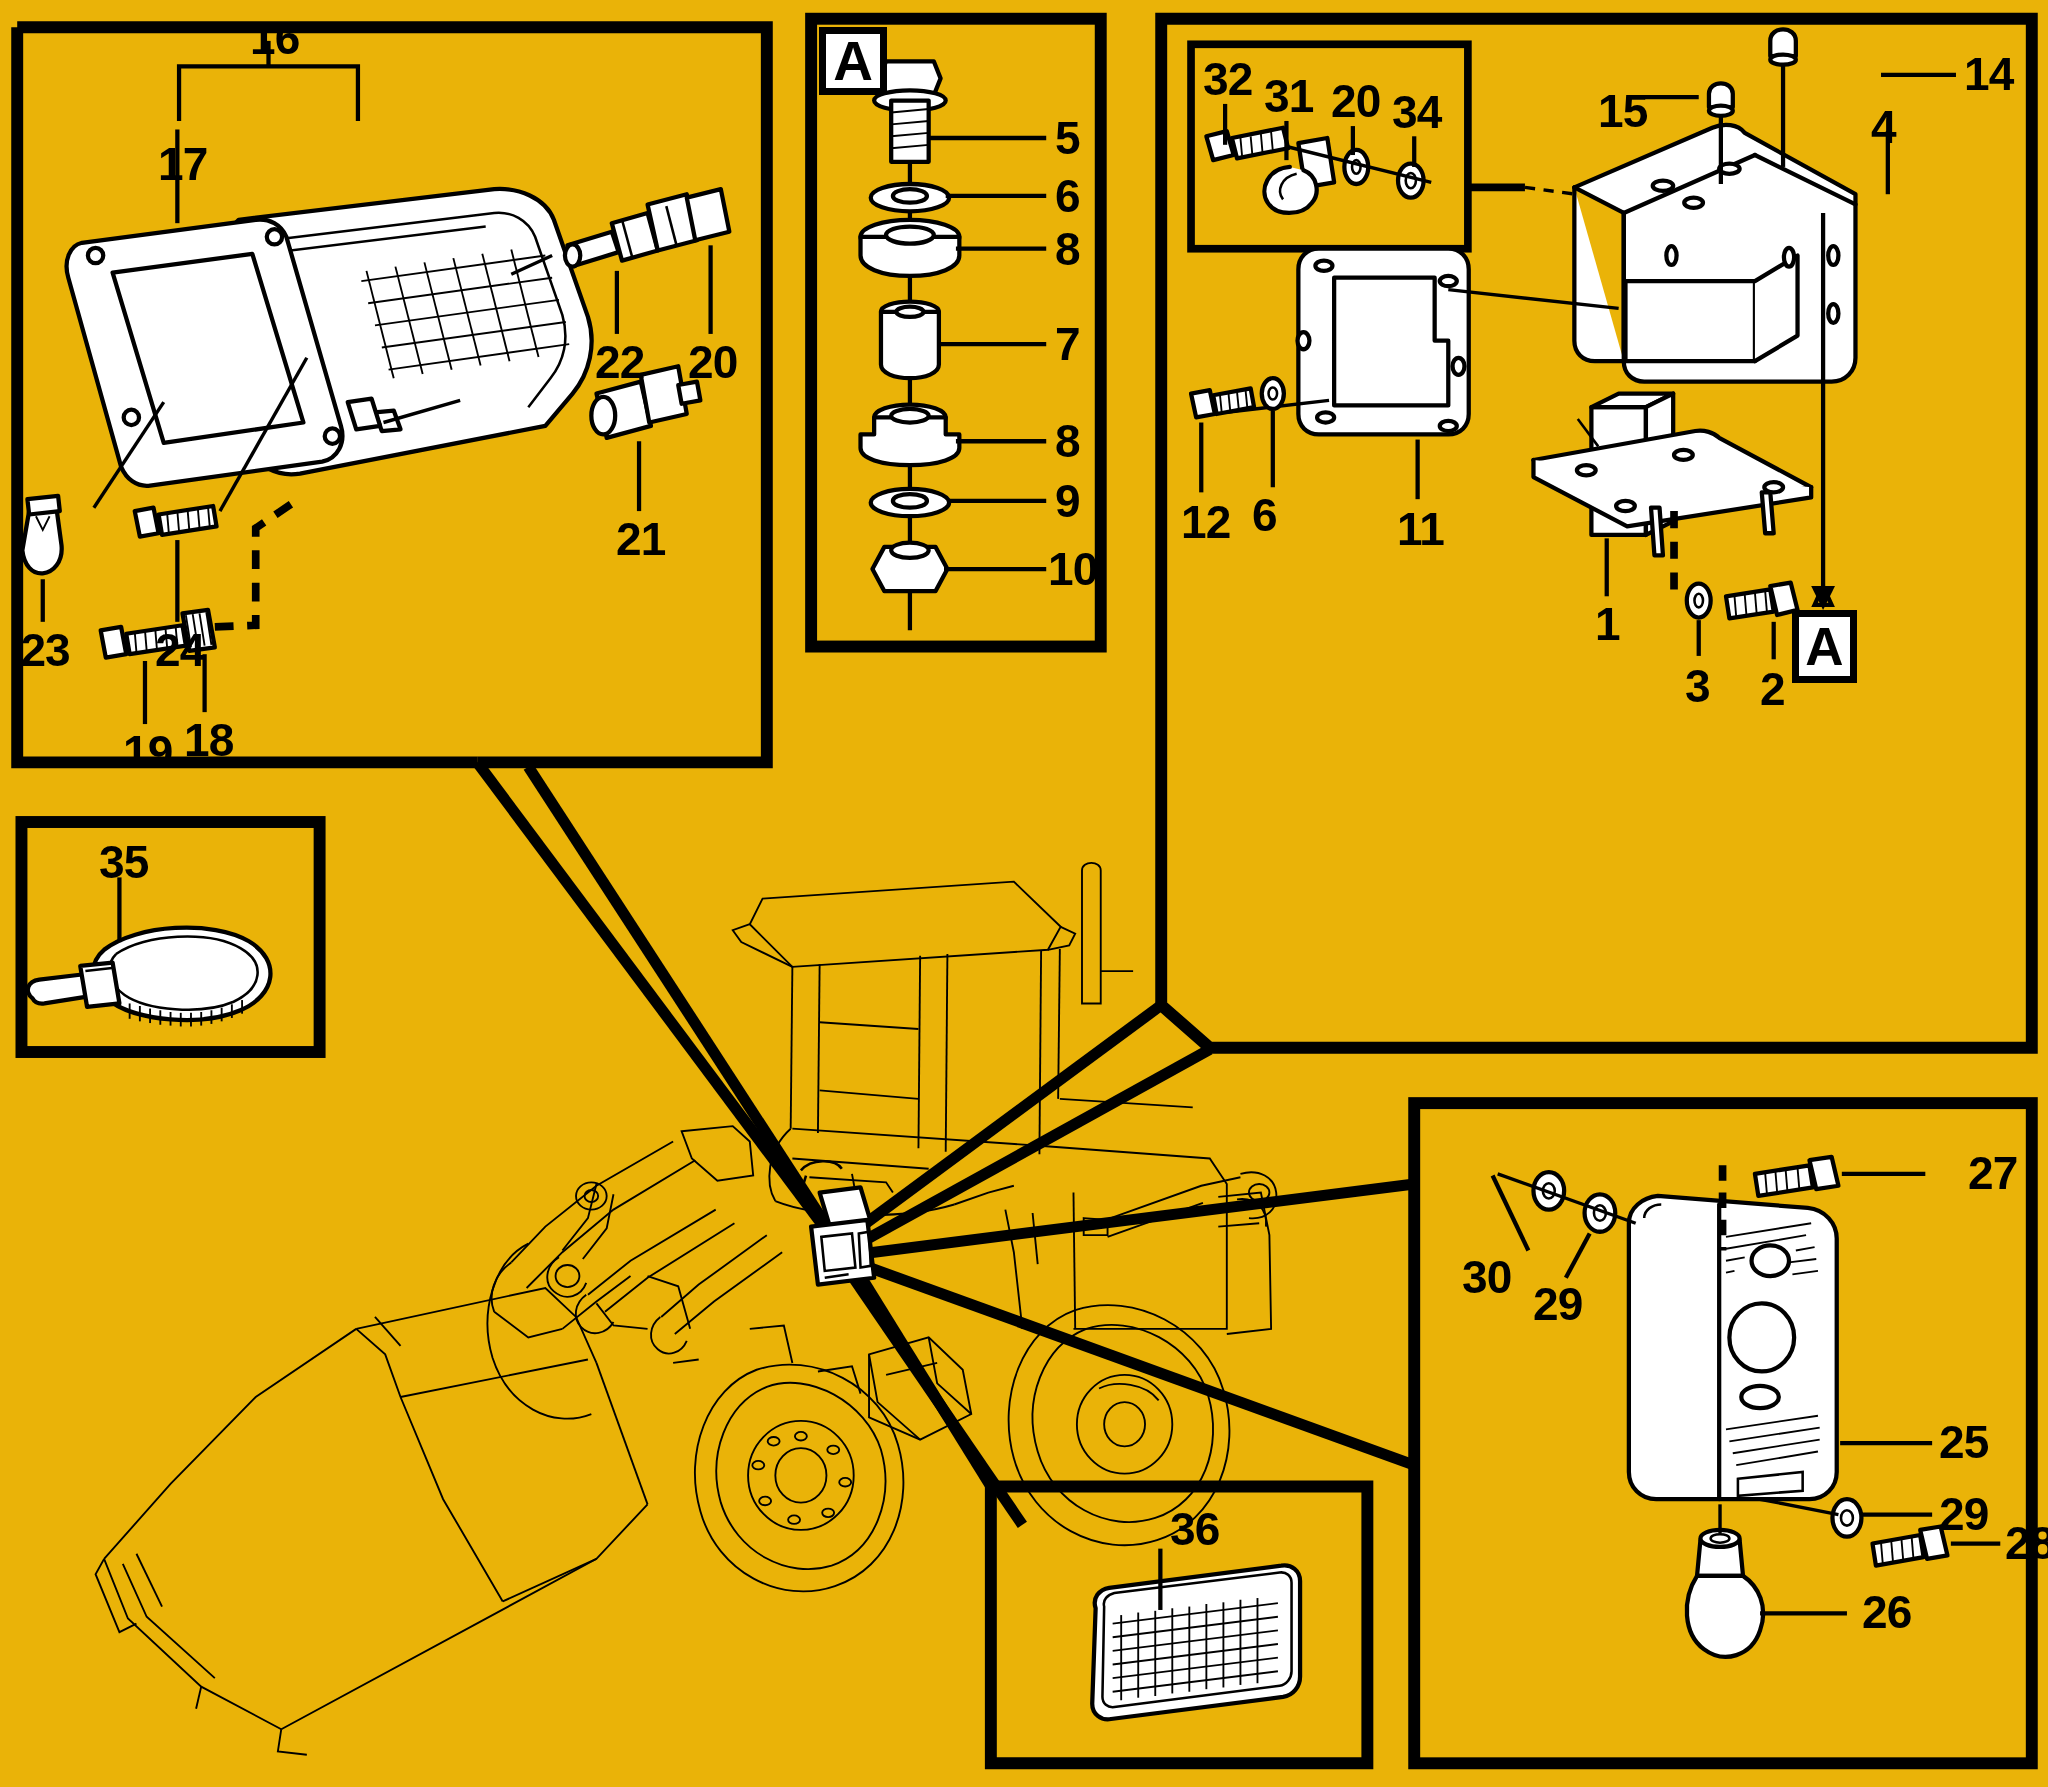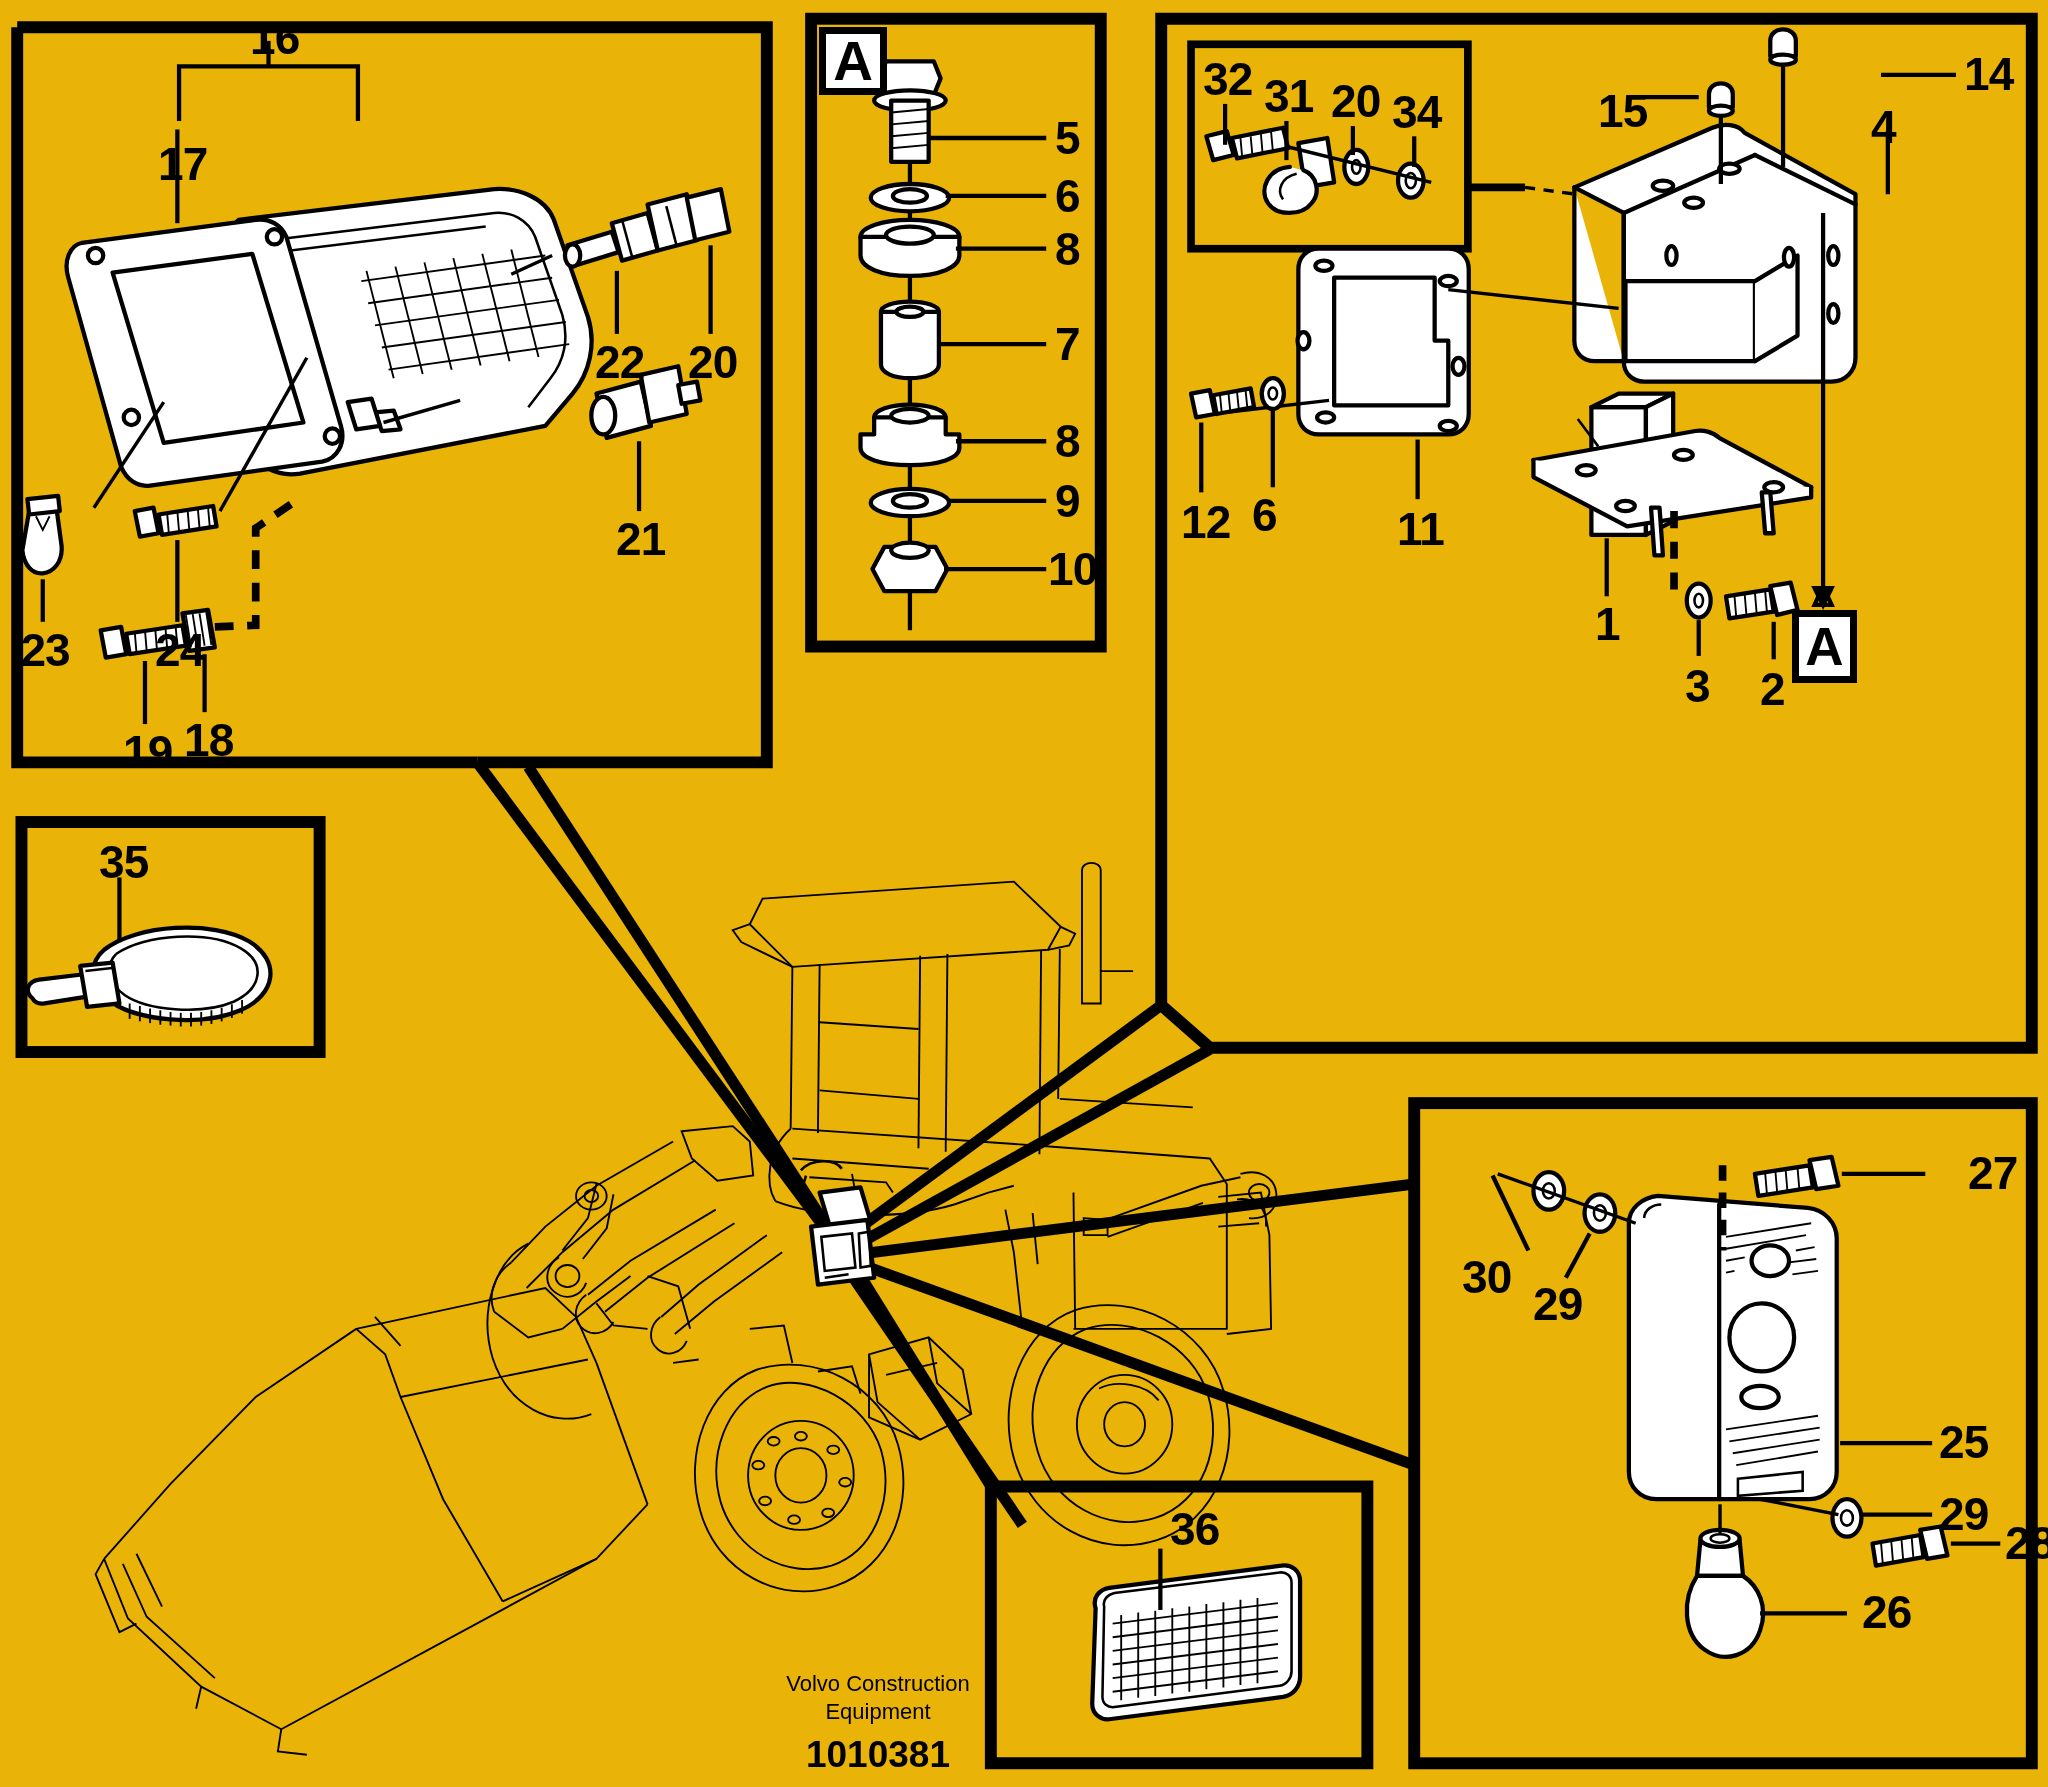--- a/index.html
+++ b/index.html
@@ -675,20 +675,15 @@
   <div class="num" style="left:1170px;top:1506px;">36</div>
 
   <div class="num" style="left:1932px;top:1150px;margin-left:36px;">27</div>
   <div class="num" style="left:1462px;top:1254px;">30</div>
   <div class="num" style="left:1533px;top:1281px;">29</div>
   <div class="num" style="left:1939px;top:1419px;">25</div>
   <div class="num" style="left:1939px;top:1491px;">29</div>
   <div class="num" style="left:2005px;top:1520px;">28</div>
   <div class="num" style="left:1854px;top:1589px;margin-left:8px;">26</div>
 
-  <div class="caption" style="left:716px;top:1670px;width:324px;">
-    <div class="cap-line">Volvo Construction</div>
-    <div class="cap-line">Equipment</div>
-    <div class="cap-id">1010381</div>
-  </div>
 
 </div>
 
 
 </body></html>

